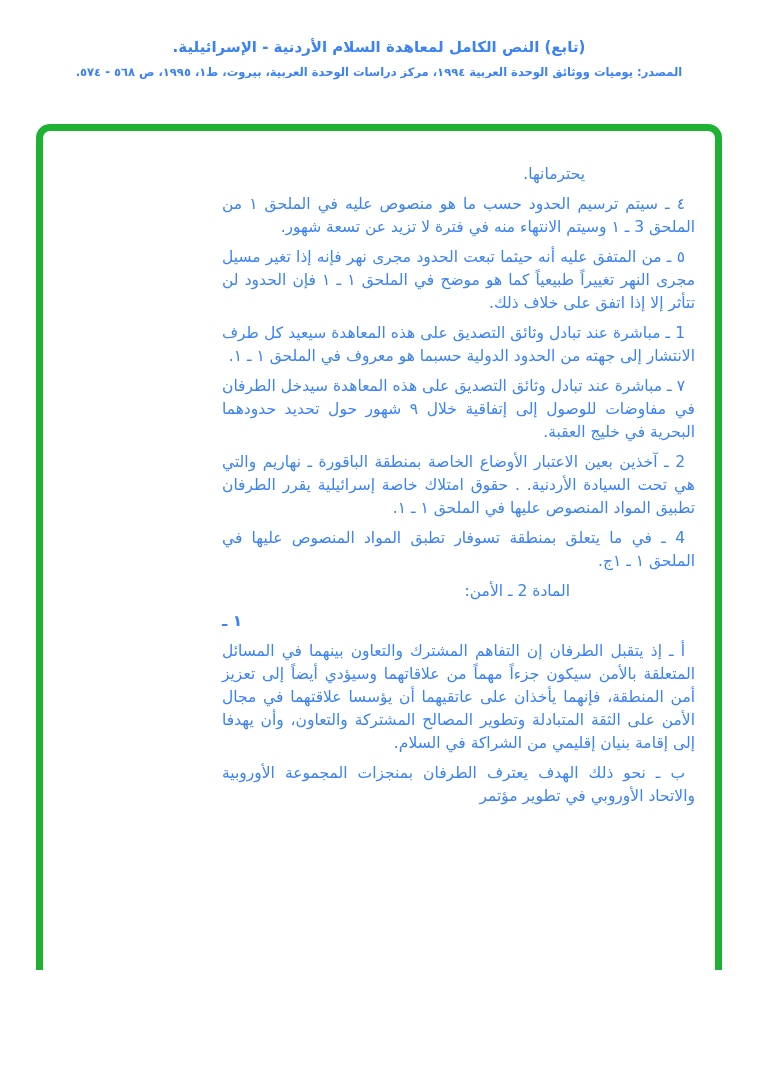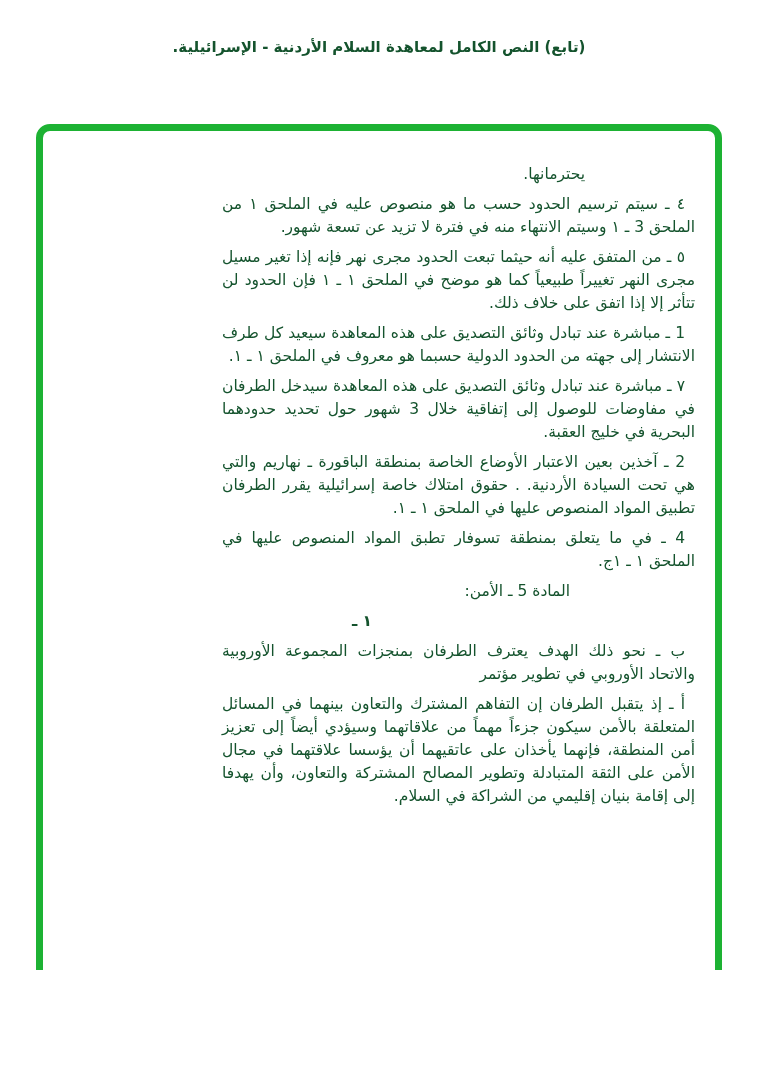--- a/index.html
+++ b/index.html
@@ -6,21 +6,21 @@
     margin: 0;
     padding: 0;
     background: #ffffff;
   }
   .page {
     position: relative;
     width: 758px;
     height: 970px;
     background: #ffffff;
     font-family: "DejaVu Sans", sans-serif;
-    color: #14532d;
+    color: #3b82f6;
     overflow: hidden;
   }
   .header {
     position: absolute;
     top: 38px;
     left: 0;
     right: 0;
     text-align: center;
     direction: rtl;
   }
@@ -64,21 +64,21 @@
   }
   p.body {
     text-indent: 10px;
   }
   p.heading {
     text-align: right;
     padding-right: 125px;
     margin-top: 2px;
   }
   p.clause-num {
-    text-align: center;
+    text-align: left;
     padding-right: 193px;
     margin-top: 4px;
     font-weight: bold;
   }
   .page-number {
     position: absolute;
     top: 1024px;
     left: 342px;
     width: 48px;
     text-align: center;
@@ -86,45 +86,46 @@
     direction: rtl;
   }
 </style>
 </head>
 <body>
 
 <div class="page">
 
   <div class="header" dir="rtl">
     <div class="header-title">(تابع) النص الكامل لمعاهدة السلام الأردنية - الإسرائيلية.</div>
+    <div class="header-source">المصدر: يوميات ووثائق الوحدة العربية ١٩٩٤، مركز دراسات الوحدة العربية، بيروت، ط١، ١٩٩٥، ص ٥٦٨ - ٥٧٤.</div>
   </div>
 
   <div class="doc-box">
     <div class="text-col" dir="rtl">
 
       <p class="cont">يحترمانها.</p>
 
       <p class="body">٤ ـ سيتم ترسيم الحدود حسب ما هو منصوص عليه في الملحق ١ من الملحق 3 ـ ١ وسيتم الانتهاء منه في فترة لا تزيد عن تسعة شهور.</p>
 
       <p class="body">٥ ـ من المتفق عليه أنه حيثما تبعت الحدود مجرى نهر فإنه إذا تغير مسيل مجرى النهر تغييراً طبيعياً كما هو موضح في الملحق ١ ـ ١ فإن الحدود لن تتأثر إلا إذا اتفق على خلاف ذلك.</p>
 
       <p class="body">1 ـ مباشرة عند تبادل وثائق التصديق على هذه المعاهدة سيعيد كل طرف الانتشار إلى جهته من الحدود الدولية حسبما هو معروف في الملحق ١ ـ ١.</p>
 
-      <p class="body">٧ ـ مباشرة عند تبادل وثائق التصديق على هذه المعاهدة سيدخل الطرفان في مفاوضات للوصول إلى إتفاقية خلال 3 شهور حول تحديد حدودهما البحرية في خليج العقبة.</p>
+      <p class="body">٧ ـ مباشرة عند تبادل وثائق التصديق على هذه المعاهدة سيدخل الطرفان في مفاوضات للوصول إلى إتفاقية خلال ٩ شهور حول تحديد حدودهما البحرية في خليج العقبة.</p>
 
       <p class="body">2 ـ آخذين بعين الاعتبار الأوضاع الخاصة بمنطقة الباقورة ـ نهاريم والتي هي تحت السيادة الأردنية. . حقوق امتلاك خاصة إسرائيلية يقرر الطرفان تطبيق المواد المنصوص عليها في الملحق ١ ـ ١.</p>
 
       <p class="body">4 ـ في ما يتعلق بمنطقة تسوفار تطبق المواد المنصوص عليها في الملحق ١ ـ ١ج.</p>
 
-      <p class="heading">المادة 5 ـ الأمن:</p>
+      <p class="heading">المادة 2 ـ الأمن:</p>
 
       <p class="clause-num">١ ـ</p>
 
+      <p class="body">أ ـ إذ يتقبل الطرفان إن التفاهم المشترك والتعاون بينهما في المسائل المتعلقة بالأمن سيكون جزءاً مهماً من علاقاتهما وسيؤدي أيضاً إلى تعزيز أمن المنطقة، فإنهما يأخذان على عاتقيهما أن يؤسسا علاقتهما في مجال الأمن على الثقة المتبادلة وتطوير المصالح المشتركة والتعاون، وأن يهدفا إلى إقامة بنيان إقليمي من الشراكة في السلام.</p>
+
       <p class="body">ب ـ نحو ذلك الهدف يعترف الطرفان بمنجزات المجموعة الأوروبية والاتحاد الأوروبي في تطوير مؤتمر</p>
-
-      <p class="body">أ ـ إذ يتقبل الطرفان إن التفاهم المشترك والتعاون بينهما في المسائل المتعلقة بالأمن سيكون جزءاً مهماً من علاقاتهما وسيؤدي أيضاً إلى تعزيز أمن المنطقة، فإنهما يأخذان على عاتقيهما أن يؤسسا علاقتهما في مجال الأمن على الثقة المتبادلة وتطوير المصالح المشتركة والتعاون، وأن يهدفا إلى إقامة بنيان إقليمي من الشراكة في السلام.</p>
 
     </div>
   </div>
 
   <div class="page-number">٣</div>
 
 </div>
 
 </body></html>

